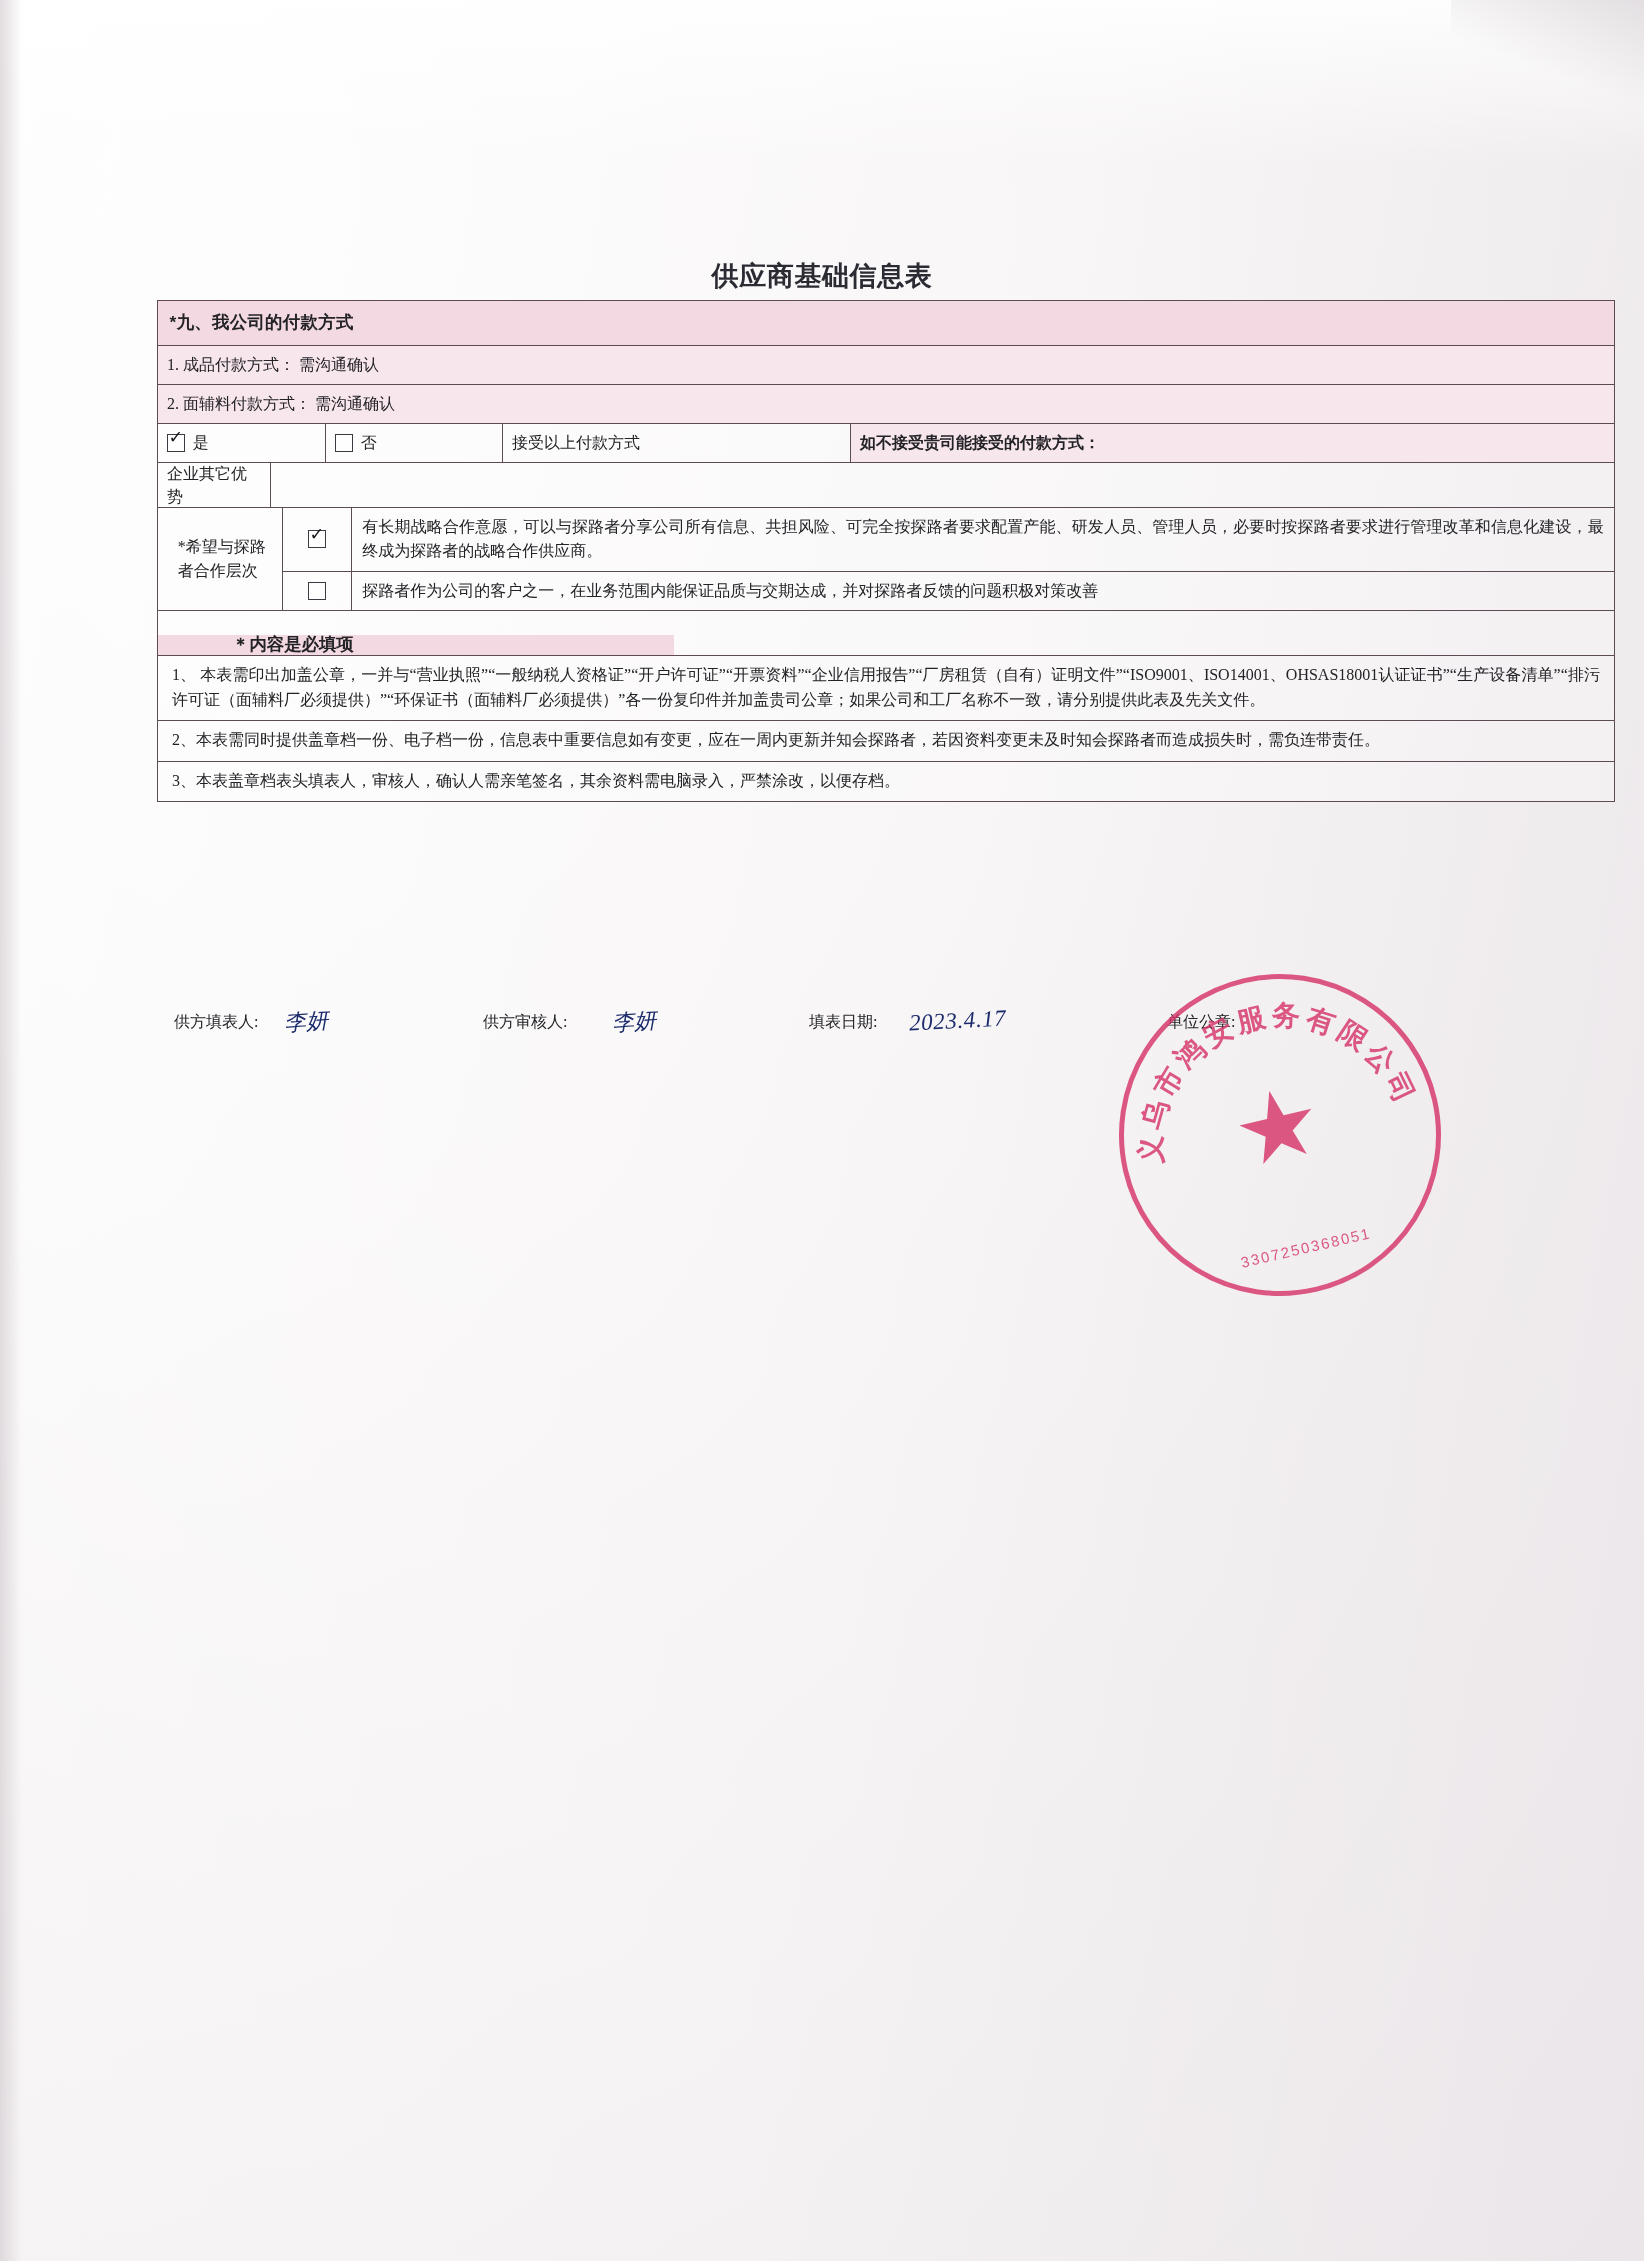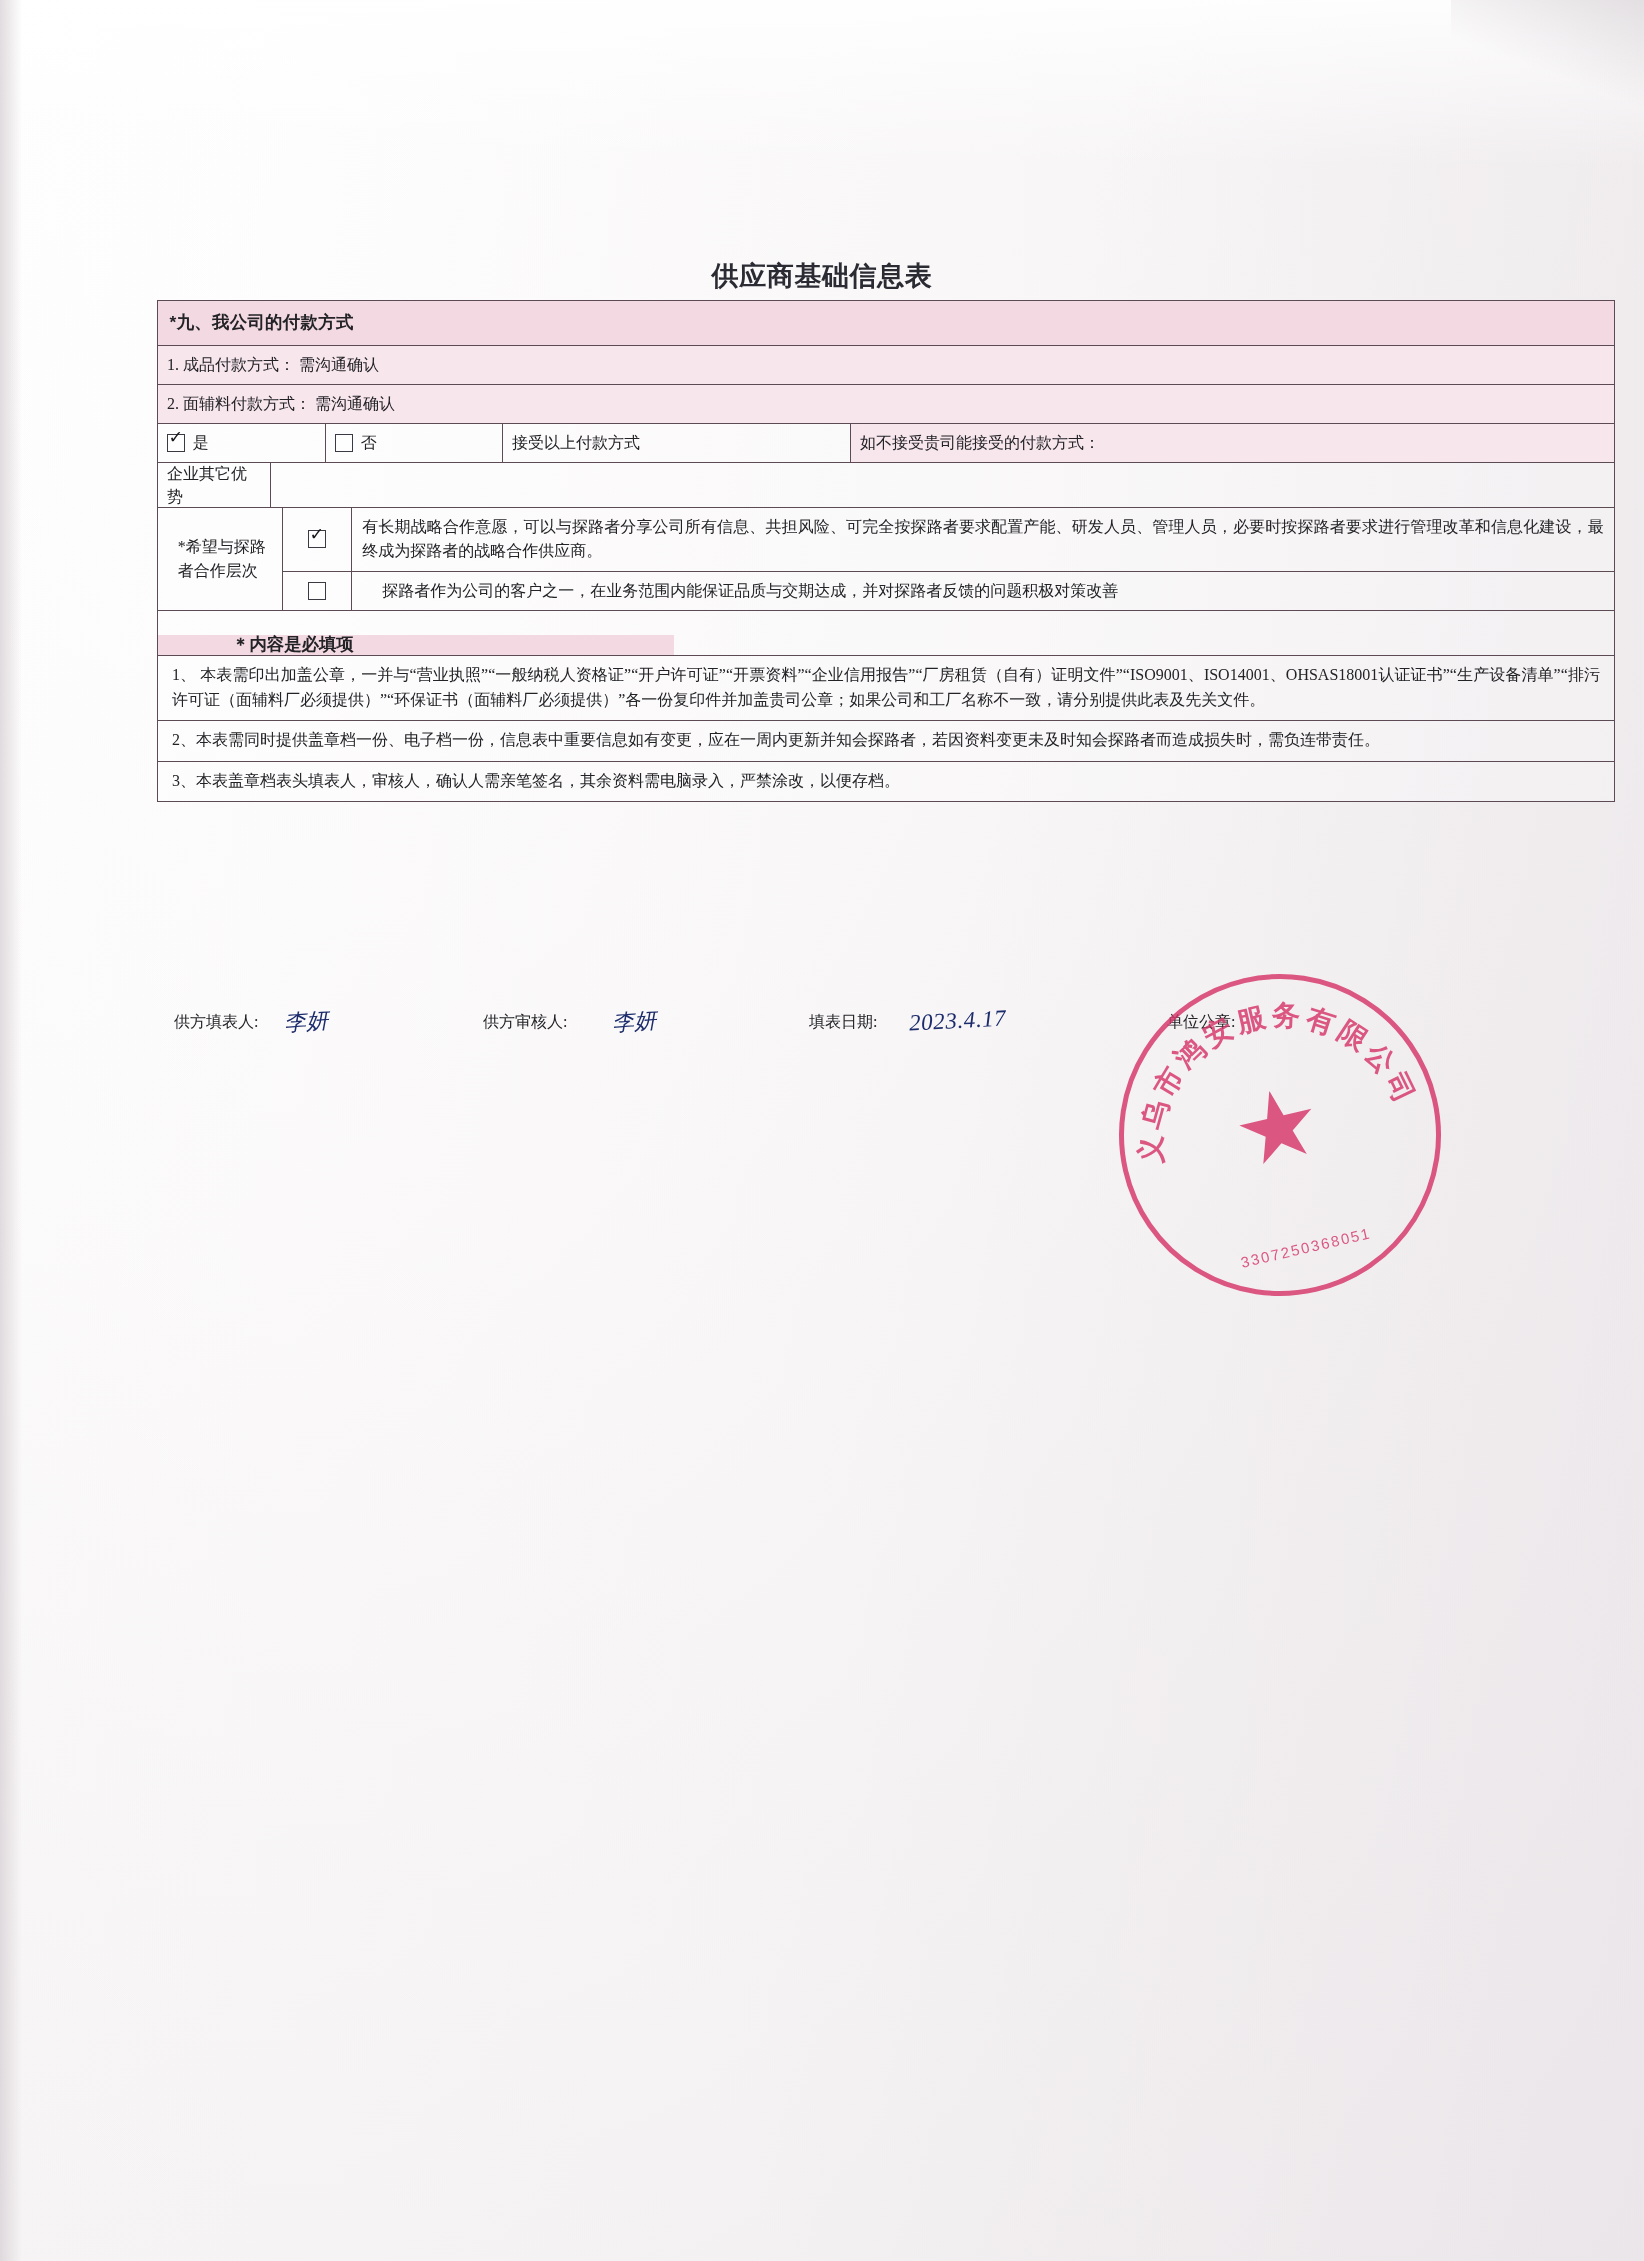--- a/index.html
+++ b/index.html
@@ -117,21 +117,21 @@
   .chk-cell2 {
     width: 177px;
     border-right: 1.3px solid #5c4b55;
     justify-content: flex-start;
     gap: 7.7px;
   }
   .txt-cell {
     width: 348px;
     border-right: 1.3px solid #5c4b55;
   }
-  .grow { flex: 1; }
+  .grow { flex: 1; font-weight: bold; }
 
   .box {
     display: inline-block;
     width: 16px; height: 16px;
     border: 1.3px solid #3a3a42;
     position: relative;
     flex: 0 0 auto;
     background: rgba(255,255,255,0.4);
   }
   .box.checked::after {
@@ -164,21 +164,21 @@
     align-items: center;
     color: #232327;
     margin-left: 12px;
   }
   .coop-opts { flex: 1; }
   .coop-opt {
     display: flex;
     border-bottom: 1.3px solid #5c4b55;
     box-sizing: border-box;
   }
-  .coop-opt:last-child { border-bottom: none; gap: 20px; }
+  .coop-opt:last-child { border-bottom: none; }
   .coop-chk {
     width: 69px;
     border-right: 1.3px solid #5c4b55;
     box-sizing: border-box;
     display: flex;
     align-items: center;
     justify-content: center;
     padding: 6.4px 0;
   }
   .coop-text {

